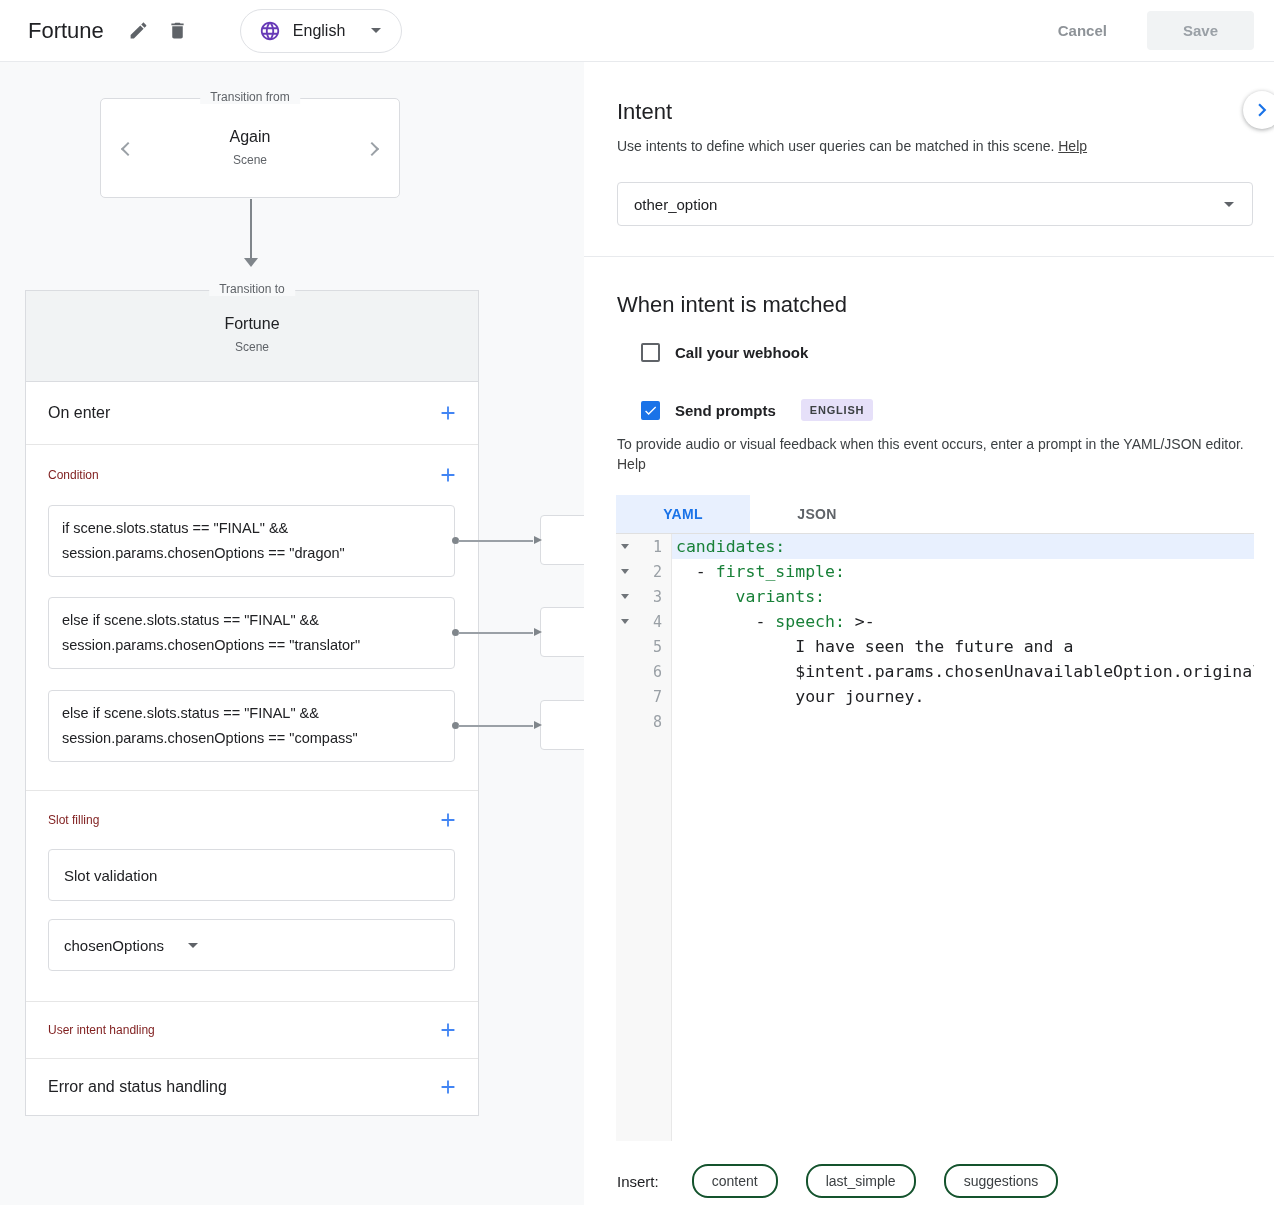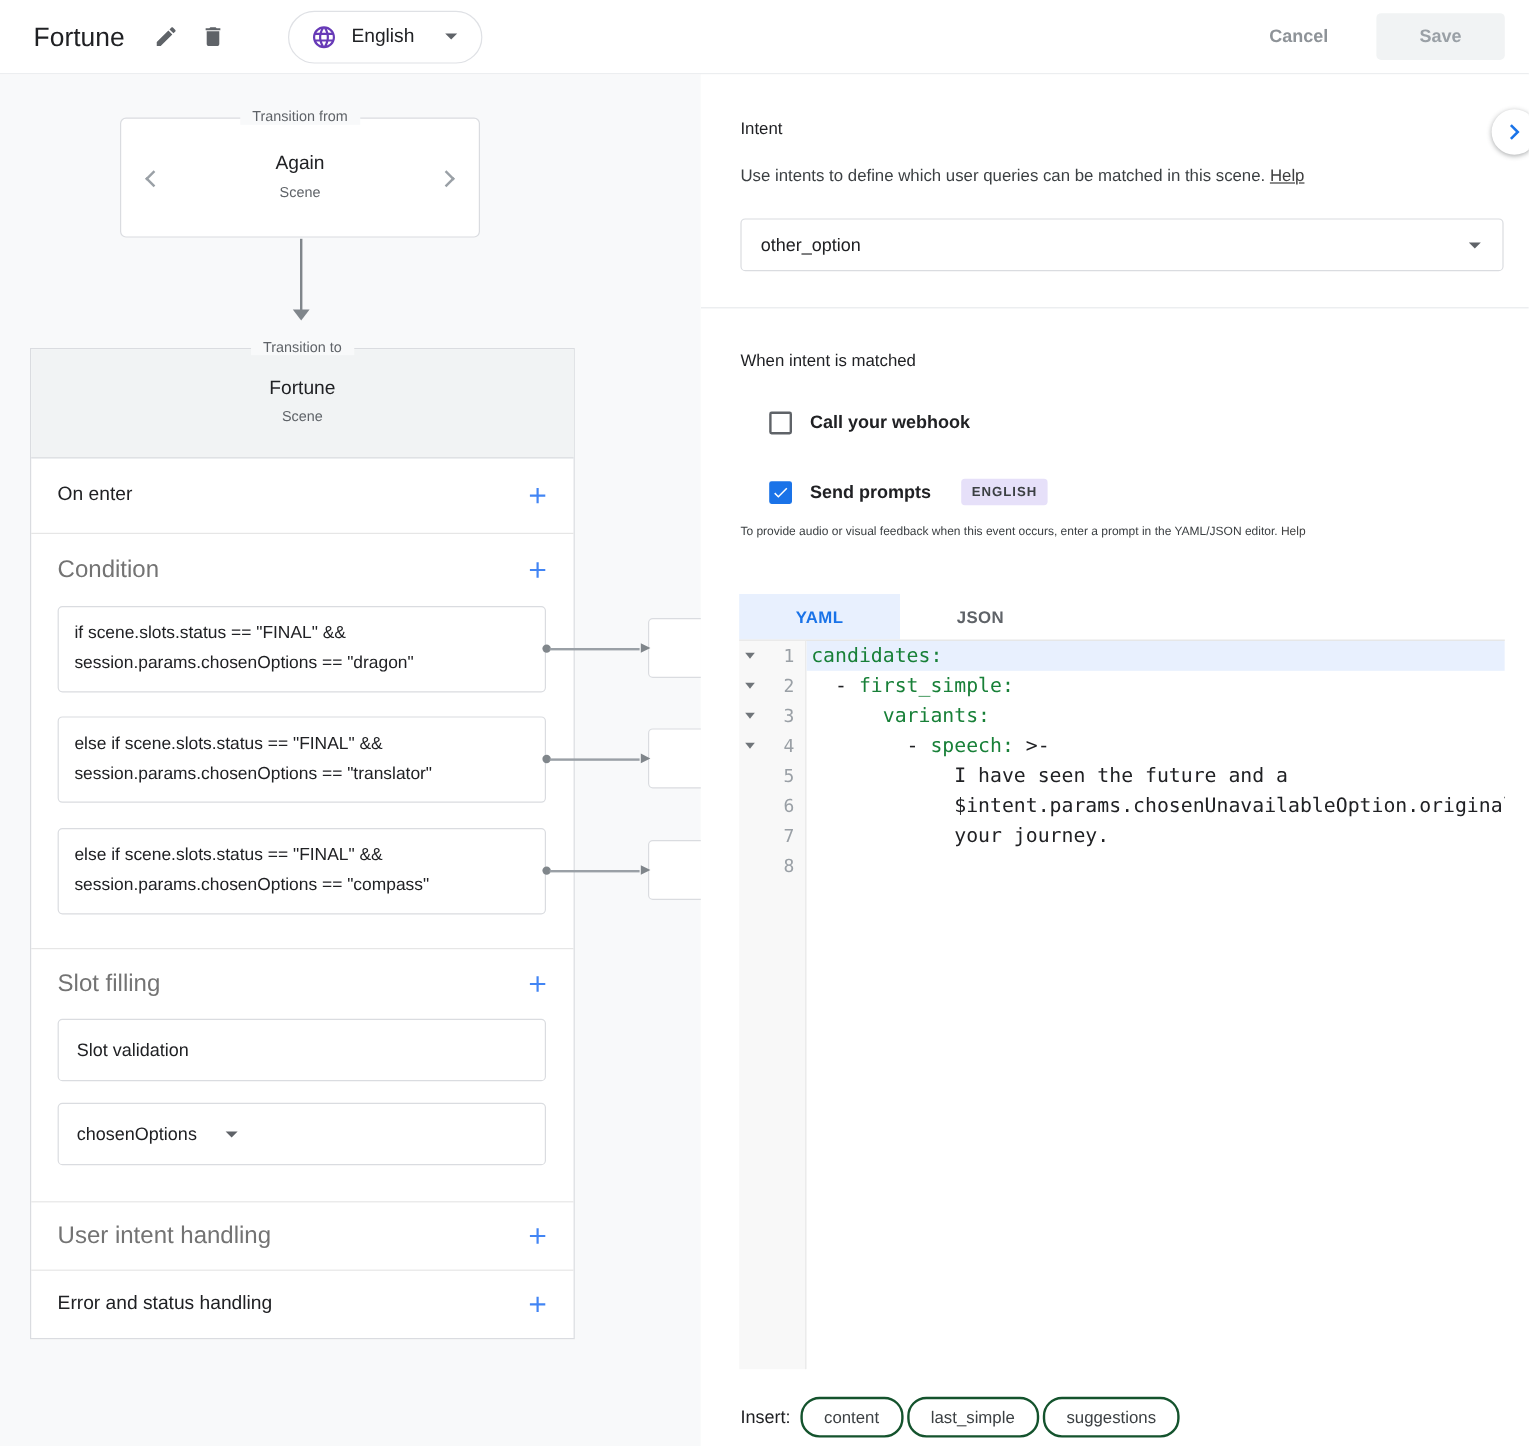--- a/index.html
+++ b/index.html
@@ -73,21 +73,21 @@
 
   .srow {
     display: flex; justify-content: space-between; align-items: center;
     height: 63px; padding: 0 19px 0 22px; border-bottom: 1px solid #e6e6e6;
     font-size: 16px; color: #202124;
   }
   .srow.last { border-bottom: none; height: 56px; }
   .ssec { border-bottom: 1px solid #e6e6e6; }
   .ssec-h {
     display: flex; justify-content: space-between; align-items: center;
-    padding: 0 19px 0 22px; font-size: 20px; color: #737373;
+    padding: 0 19px 0 22px; font-size: 12px; color: #7f1d1d;
   }
   .ssec-h.condition { height: 60px; }
   .ssec-h.slots { height: 58px; }
   .ssec-h.intents { height: 56px; }
   .plus-btn { background: none; border: none; cursor: pointer; display: flex; align-items: center; padding: 0; }
 
   .cond-box {
     margin: 0 23px 20px 22px; height: 72px; border: 1px solid #dadce0; border-radius: 4px;
     padding: 10px 13px; font-size: 14.5px; line-height: 25px; color: #202124; background: #fff; cursor: pointer;
   }
@@ -113,21 +113,21 @@
   .connector .line { position: absolute; left: 6px; top: 4px; right: 9px; height: 1.5px; background: #9aa0a6; }
   .connector .head { position: absolute; right: 0; top: 0; width: 0; height: 0;
     border-left: 8px solid #80868b; border-top: 4.5px solid transparent; border-bottom: 4.5px solid transparent; }
 
   .side-box { position: absolute; left: 540px; width: 50px; height: 50px; background: #fff;
     border: 1px solid #dadce0; border-radius: 4px; z-index: 2; cursor: pointer; }
   .side-box.s1 { top: 453px; } .side-box.s2 { top: 545px; } .side-box.s3 { top: 638px; }
 
   
   .panel { position: absolute; left: 584px; top: 62px; width: 690px; height: 1143px; background: #fff; overflow: hidden; }
-  .panel h2 { font-size: 14px; font-weight: 400; color: #202124; position: absolute; left: 33px; }
+  .panel h2 { font-size: 22px; font-weight: 400; color: #202124; position: absolute; left: 33px; }
   .h-intent { top: 37px; }
   .h-matched { top: 230px; }
   .fab {
     position: absolute; left: 659px; top: 29px; width: 38px; height: 38px; border-radius: 50%;
     background: #fff; border: none; box-shadow: 0 1px 4px rgba(60,64,67,.45); cursor: pointer;
     display: flex; align-items: center; justify-content: center;
   }
   .desc1 { position: absolute; left: 33px; top: 76px; font-size: 14px; color: #3c4043; }
   .help-link { color: #404040; text-decoration: underline; cursor: pointer; text-align: center; }
   .help-link.plain { text-decoration: none; }
@@ -142,21 +142,21 @@
   .check-row { position: absolute; left: 33px; display: flex; align-items: center; gap: 15px; cursor: pointer; padding-left: 24px; }
   .check-row.webhook { top: 281px; }
   .check-row.prompts { top: 337px; }
   .cb { width: 19px; height: 19px; border: 2px solid #5f6368; border-radius: 2px; background: #fff; flex: none; }
   .cb.checked { background: #1a73e8; border-color: #1a73e8; display: flex; align-items: center; justify-content: center; }
   .check-label { font-size: 15px; font-weight: bold; color: #202124; }
   .lang-badge {
     margin-left: 10px; background: #e6e0f9; color: #3c4043; font-size: 11px; font-weight: bold;
     letter-spacing: .8px; padding: 5px 9px; border-radius: 3px;
   }
-  .desc2 { position: absolute; left: 33px; top: 372px; width: 634px; font-size: 10px; line-height: 20px; color: #3c4043; }
+  .desc2 { position: absolute; left: 33px; top: 372px; width: 634px; font-size: 14px; line-height: 20px; color: #3c4043; }
 
   .tabs { position: absolute; left: 32px; top: 433px; display: flex; }
   .tab {
     width: 134px; height: 38px; display: flex; align-items: center; justify-content: center;
     font-size: 14px; font-weight: bold; letter-spacing: .3px; color: #5f6368; cursor: pointer;
   }
   .tab.active { background: #e8f0fe; color: #1a73e8; }
 
   .editor {
     position: absolute; left: 32px; top: 471px; width: 638px; height: 608px;
@@ -168,21 +168,21 @@
   .fold.show::before { content: ""; width: 0; height: 0;
     border-left: 4.5px solid transparent; border-right: 4.5px solid transparent; border-top: 5.5px solid #70757a; }
   .lnum { flex: 1; text-align: right; font-family: "DejaVu Sans Mono", monospace; font-size: 15px; color: #9aa0a6; }
   .code { flex: 1; overflow: hidden; }
   .cline { height: 25px; white-space: pre; overflow: hidden;
     font-family: "DejaVu Sans Mono", monospace; font-size: 16.5px; line-height: 25px; padding-left: 4px; }
   .cline.hl { background: #e8f0fe; }
   .key { color: #188038; }
   .pln { color: #202124; }
 
-  .insert-row { position: absolute; left: 33px; top: 1102px; display: flex; align-items: center; gap: 3px; }
+  .insert-row { position: absolute; left: 33px; top: 1102px; display: flex; align-items: center; gap: 28px; }
   .insert-label { font-size: 15px; color: #202124; margin-right: 5px; }
   .pill-btn {
     background: #fff; border: 2px solid #14532d; border-radius: 16px; padding: 7px 18px;
     font-size: 14px; color: #3c4043; cursor: pointer; font-family: inherit;
   }
 </style>
 </head>
 <body>
 
 <div class="topbar">

